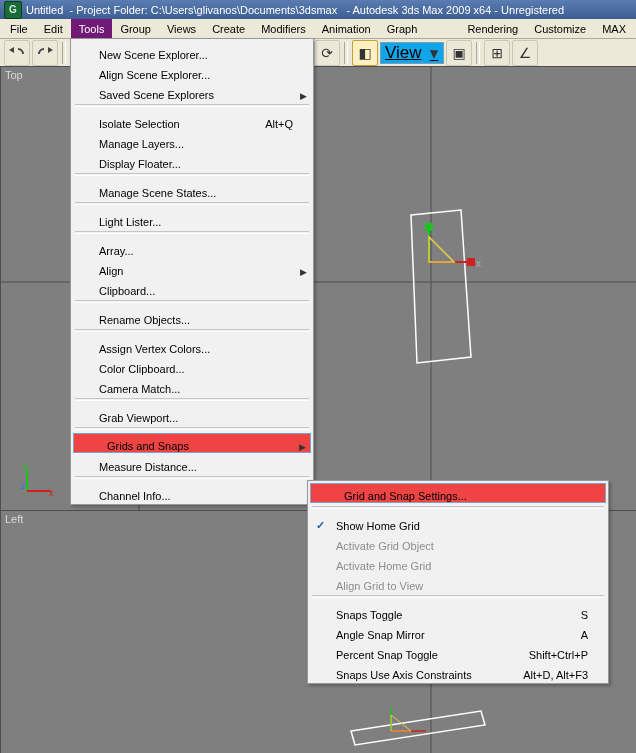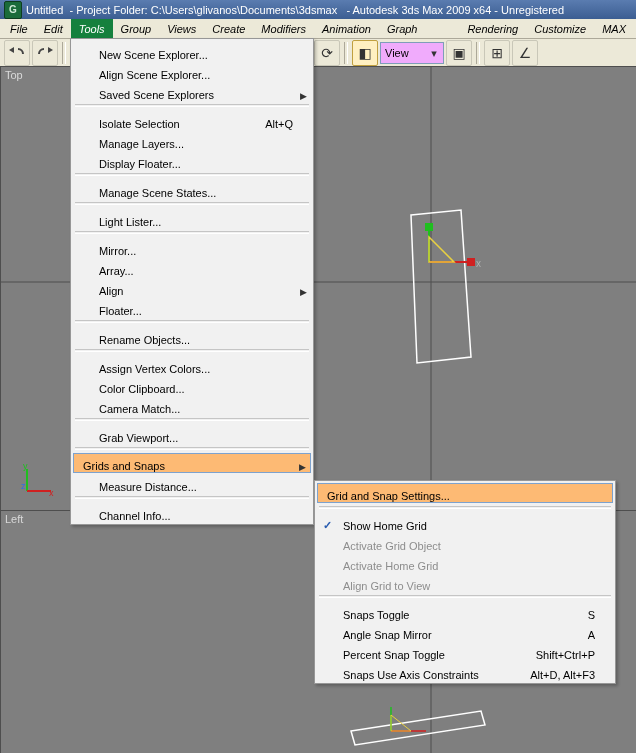--- a/index.html
+++ b/index.html
@@ -1,36 +1,36 @@
 <!DOCTYPE html>
 <html><head>
 <meta charset="utf-8">
 <style>
   html,body{margin:0;padding:0;width:636px;height:753px;overflow:hidden;font-family:"Tahoma","Segoe UI",sans-serif;font-size:11px;background:#7f7f7f;color:#000;}
   .titlebar{height:19px;background:linear-gradient(#5a7cb0,#3c5e92);color:#fff;display:flex;align-items:center;padding:0 4px;white-space:nowrap;overflow:hidden;}
   .titlebar .appicon{width:16px;height:16px;background:#1a6b3a;border:1px solid #0d3d1f;border-radius:2px;display:flex;align-items:center;justify-content:center;color:#cfe9d7;font-weight:bold;font-size:10px;margin-right:4px;}
-  .menubar{height:19px;background:#ece9d8;border-bottom:1px solid #aca899;display:flex;align-items:stretch;padding:0 2px;user-select:none;font-style:italic;}
+  .menubar{height:19px;background:#ece9d8;border-bottom:1px solid #aca899;display:flex;align-items:stretch;padding:0 2px;user-select:none;}
   .menubar .item{padding:2px 8px 0;line-height:17px;}
-  .menubar .item.active{background:#15803d;color:#fff;}
+  .menubar .item.active{background:#701a75;color:#fff;}
   .toolbar{height:28px;background:#ece9d8;border-bottom:1px solid #aca899;display:flex;align-items:center;padding:0 4px;gap:2px;}
   .toolbtn{width:24px;height:24px;background:#ece9d8;border:1px solid #c9c7b8;border-radius:2px;display:flex;align-items:center;justify-content:center;font-size:14px;color:#333;}
   .toolbtn.pressed{background:#fff0c1;border-color:#c0a040;}
   .toolsep{width:2px;height:22px;border-left:1px solid #aca899;border-right:1px solid #fff;margin:0 2px;}
-  .viewsel{height:20px;background:#f0abfc;border:1px solid #7f9db9;display:flex;align-items:center;padding:0 2px 0 4px;font-size:11px;}
+  .viewsel{height:20px;background:#0ea5e9;border:1px solid #7f9db9;display:flex;align-items:center;padding:0 2px 0 4px;font-size:17px;text-decoration:underline;}
   .viewsel .dd{width:14px;text-align:center;color:#333;}
   .viewports{position:absolute;left:0;right:0;top:66px;bottom:0;}
   .vp{position:absolute;background:#7f7f7f;border:1px solid #4e4e4e;}
   .vp.top{left:0;top:0;width:100%;height:444px;}
   .vp.left{left:0;top:444px;width:100%;bottom:0;height:calc(100% - 444px);}  
   .vp .label{position:absolute;left:4px;top:2px;color:#d9d9d9;font-size:11px;}
   .axisgizmo{position:absolute;left:20px;bottom:14px;width:34px;height:34px;}
   .dropdown{position:absolute;background:#f1f1f1;border:1px solid #979797;box-shadow:2px 2px 3px rgba(0,0,0,.25);padding:2px;}
   .dropdown .sep{height:1px;margin:3px 2px;border-top:1px solid #c5c5c5;border-bottom:1px solid #fff;}
   .ditem{display:flex;align-items:flex-end;height:20px;padding:0 18px 0 26px;white-space:nowrap;position:relative;}
-  .ditem.hover{background:#fdba74;border:1px solid #7da2ce;height:18px;padding-left:9px;padding-right:17px;}
+  .ditem.hover{background:#ef4444;border:1px solid #7da2ce;height:18px;padding-left:33px;padding-right:17px;}
   .ditem.disabled{color:#8d8d8d;}
   .ditem .short{position:absolute;right:18px;}
   .ditem .sub{position:absolute;right:4px;font-size:9px;color:#333;}
   .ditem .check{position:absolute;left:6px;color:#2a5db0;font-weight:bold;}
   svg{display:block;}
 </style>
 </head>
 <body>
 
 <div class="titlebar">
@@ -164,31 +164,28 @@
     <div class="sep"></div>
     <div class="ditem">
       <span>Manage Scene States...</span>
     </div>
     <div class="sep"></div>
     <div class="ditem">
       <span>Light Lister...</span>
     </div>
     <div class="sep"></div>
     <div class="ditem">
-      <span>Mirror...</span>
-    </div>
-    <div class="ditem">
       <span>Array...</span>
     </div>
     <div class="ditem">
       <span>Align</span>
       <span class="sub">▶</span>
     </div>
     <div class="ditem">
-      <span>Floater...</span>
+      <span>Clipboard...</span>
     </div>
     <div class="sep"></div>
     <div class="ditem">
       <span>Rename Objects...</span>
     </div>
     <div class="sep"></div>
     <div class="ditem">
       <span>Assign Vertex Colors...</span>
     </div>
     <div class="ditem">
@@ -208,21 +205,21 @@
     </div>
     <div class="ditem">
       <span>Measure Distance...</span>
     </div>
     <div class="sep"></div>
     <div class="ditem">
       <span>Channel Info...</span>
     </div>
   </div>
 
-<div class="dropdown" id="grids-submenu" style="left:314px;top:480px;width:296px;">
+<div class="dropdown" id="grids-submenu" style="left:307px;top:480px;width:296px;">
     <div class="ditem hover">
       <span>Grid and Snap Settings...</span>
     </div>
     <div class="sep"></div>
     <div class="ditem">
       <span class="check">✓</span>
       <span>Show Home Grid</span>
     </div>
     <div class="ditem disabled">
       <span>Activate Grid Object</span>

